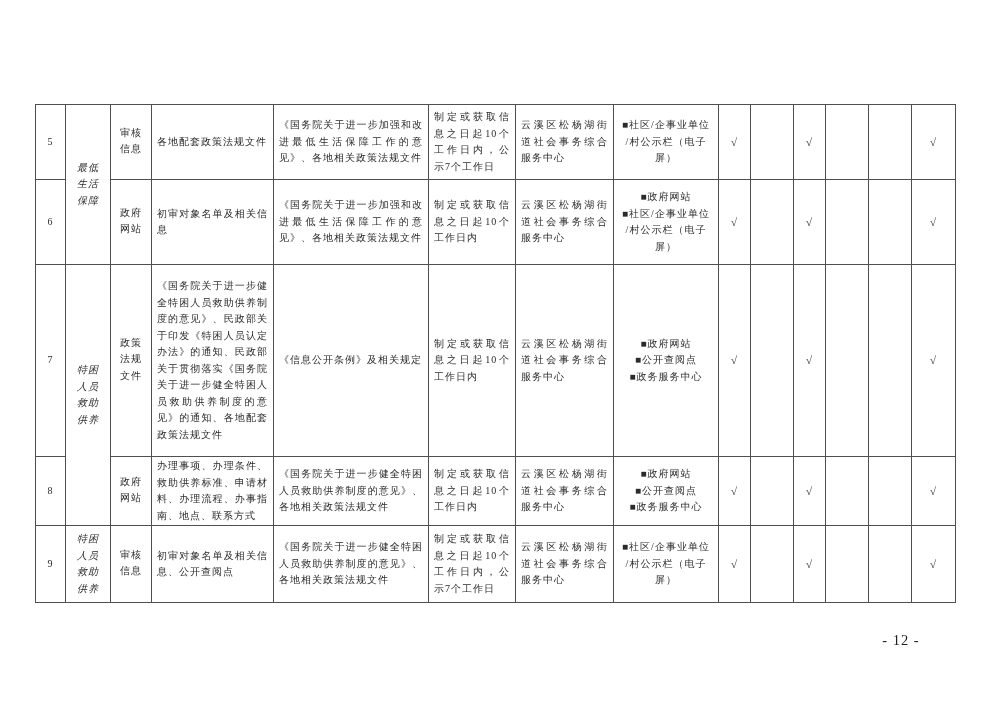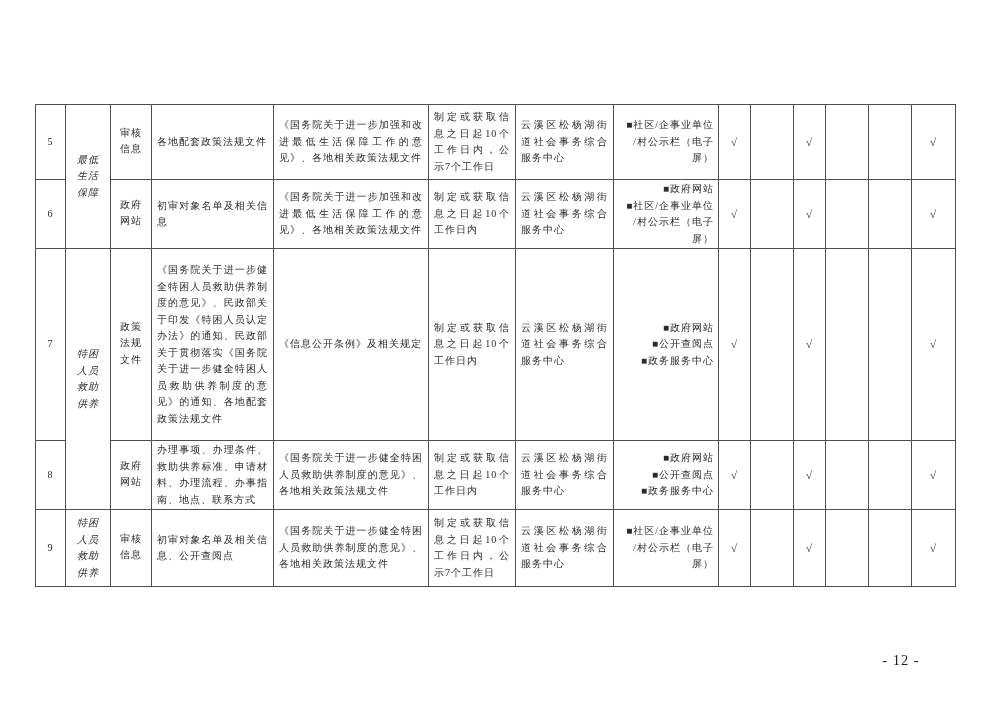--- a/index.html
+++ b/index.html
@@ -37,34 +37,33 @@
   tr.r9 { height: 77px; }
   td.num   { text-align: center; padding: 1px 2px; }
   td.cat   { text-align: center; padding: 1px 10px; font-style: italic; }
   td.sub   { text-align: center; padding: 1px 8px; font-family: Liberation Mono, monospace; }
   td.content, td.basis, td.timing, td.unit {
     text-align: justify;
     text-justify: inter-character;
   }
   td.channels {
     white-space: pre-line;
-    text-align: right;
-    padding: 1px 4px;
+    text-align: center;
+    padding: 9px 4px;
   }
   td.check { text-align: center; padding: 1px 2px; font-size: 11px; }
   .page-number {
     position: absolute;
     top: 632px;
     left: 860px;
     width: 82px;
     text-align: center;
     font-size: 14.5px;
     letter-spacing: 1px;
     color: #1e1e1e;
-    margin-top: 20px;
   }
 </style>
 </head>
 <body>
 
 <div class="page">
 
   <table class="doc-table">
     <colgroup>
       <col style="width:30px">

